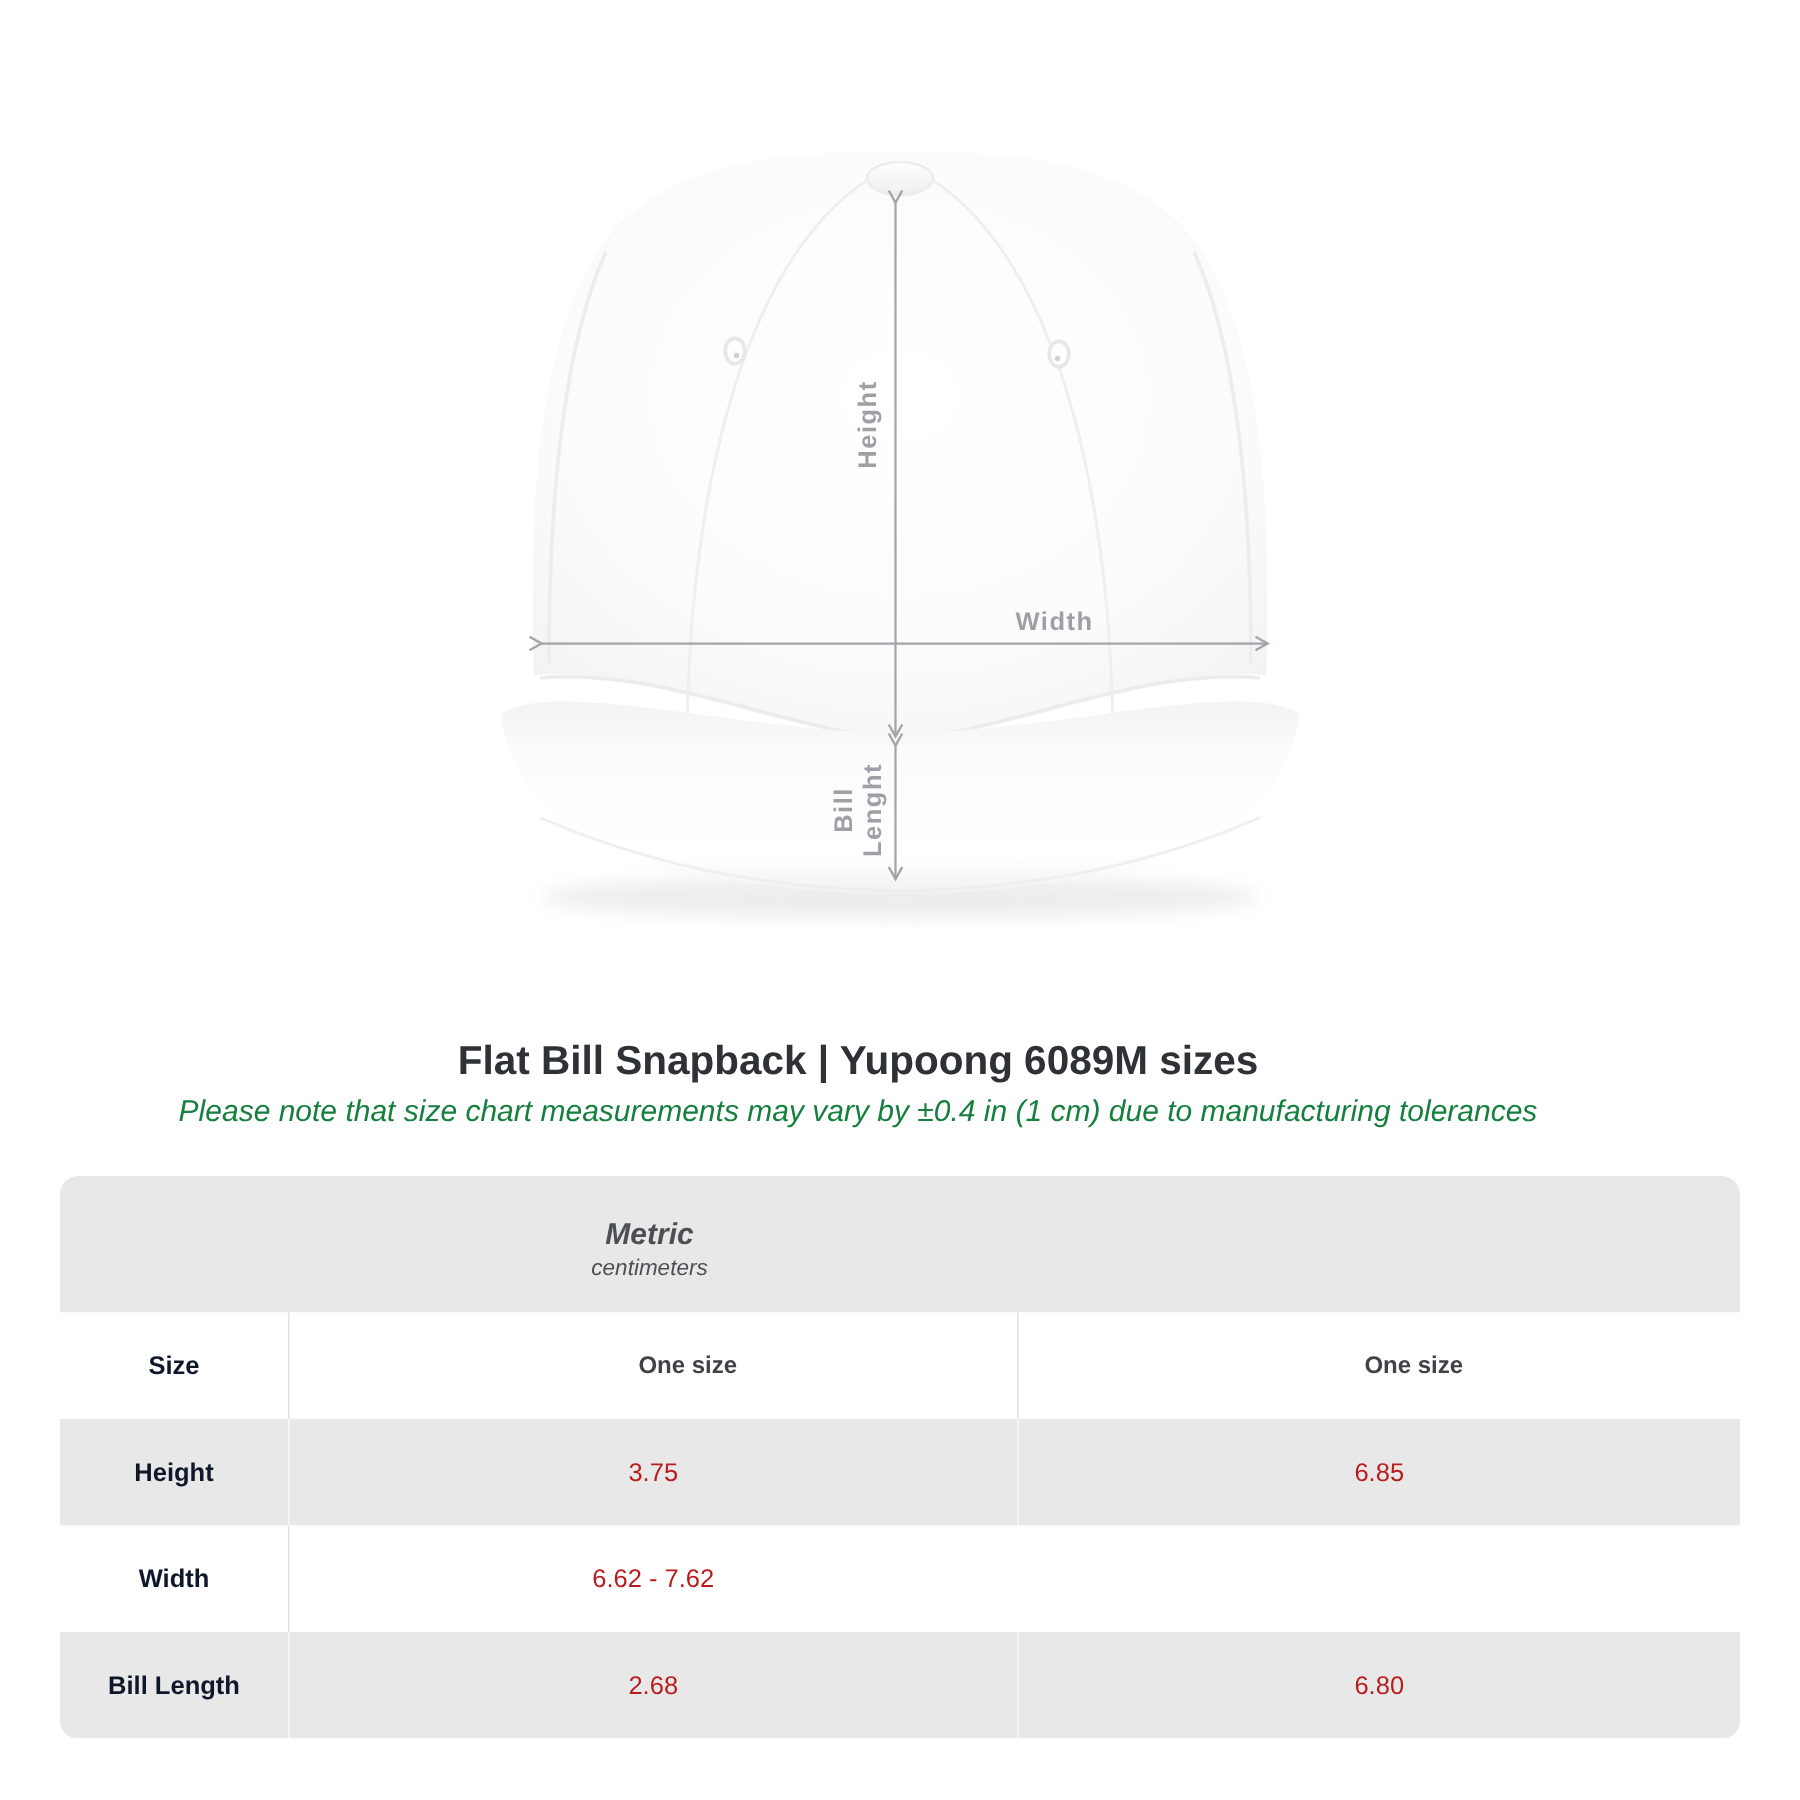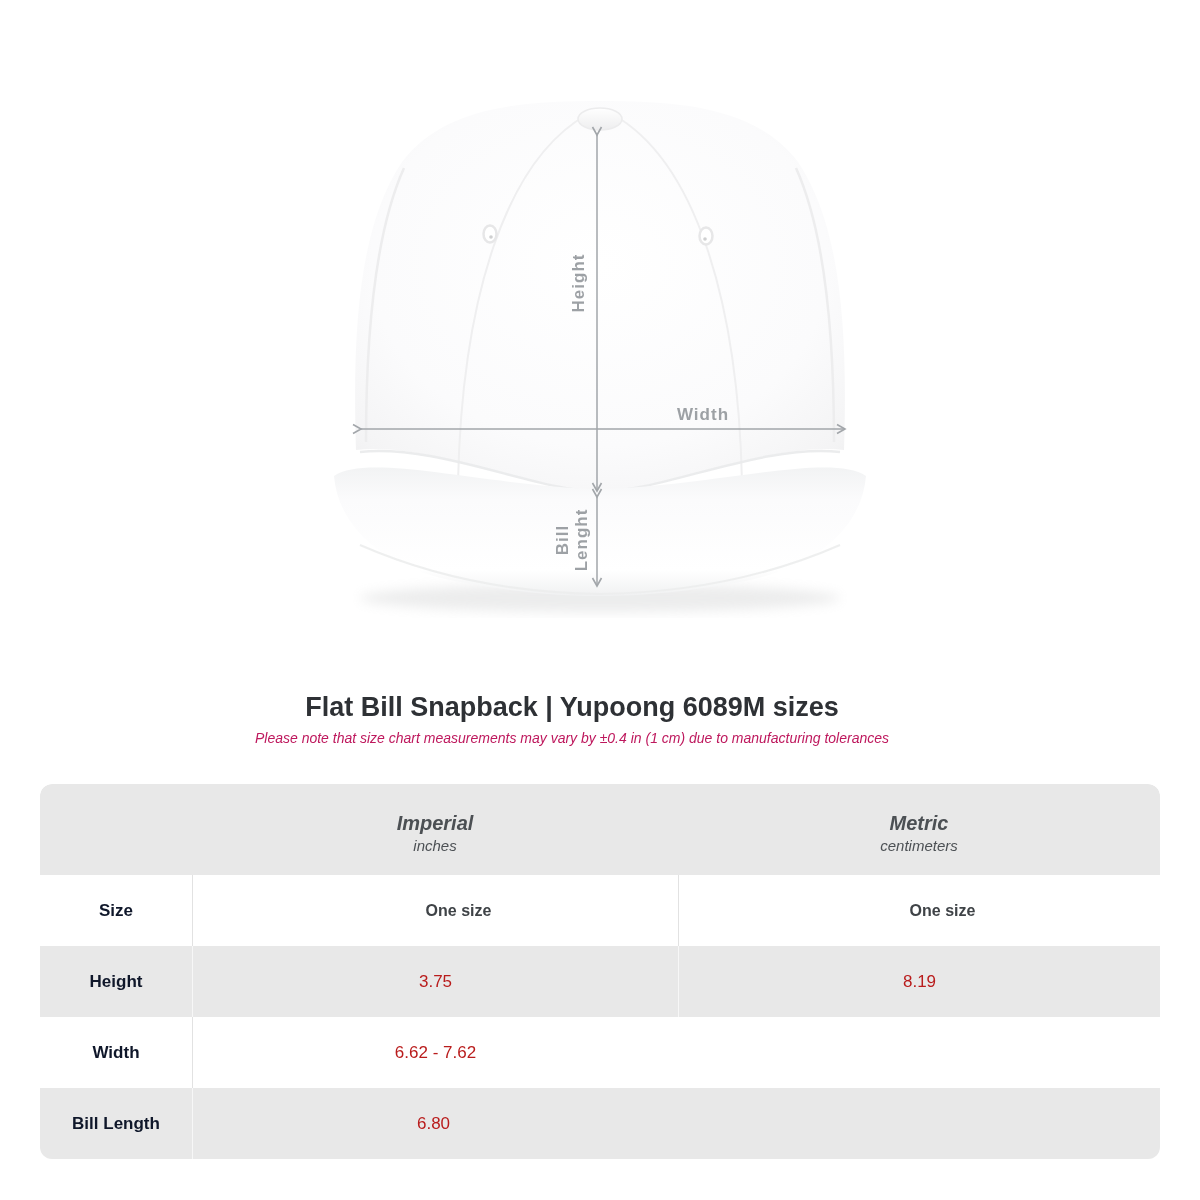--- a/index.html
+++ b/index.html
@@ -30,23 +30,23 @@
   
   .heading { position: absolute; top: 692px; left: 0; width: 1144px; text-align: center; }
   .heading h1 {
     font-size: 27px;
     font-weight: bold;
     color: #2e3135;
     line-height: 1.15;
   }
   .heading p {
     margin-top: 7px;
-    font-size: 14px;
+    font-size: 20px;
     font-style: italic;
-    color: #be185d;
+    color: #15803d;
   }
 
   
   .size-table {
     position: absolute;
     top: 784px;
     left: 40px;
     width: 1120px;
     border-radius: 12px;
     overflow: hidden;
@@ -191,44 +191,41 @@
 </div>
 
 <div class="heading">
   <h1>Flat Bill Snapback | Yupoong 6089M sizes</h1>
   <p>Please note that size chart measurements may vary by ±0.4 in (1 cm) due to manufacturing tolerances</p>
 </div>
 
 <div class="size-table">
   <div class="thead">
     <div class="corner"></div>
-    <div class="group imperial">
-      <span class="group-title">Imperial</span>
-      <span class="group-unit">inches</span>
-    </div>
     <div class="group metric">
       <span class="group-title">Metric</span>
       <span class="group-unit">centimeters</span>
     </div>
   </div>
 
   <div class="row first">
     <div class="cell label">Size</div>
     <div class="cell imperial value">One size</div>
     <div class="cell metric value">One size</div>
   </div>
 
   <div class="row alt">
     <div class="cell label">Height</div>
     <div class="cell imperial value">3.75</div>
-    <div class="cell metric value">8.19</div>
+    <div class="cell metric value">6.85</div>
   </div>
 
   <div class="row">
     <div class="cell label">Width</div>
     <div class="cell imperial value">6.62 - 7.62</div>
   </div>
 
   <div class="row alt">
     <div class="cell label">Bill Length</div>
+    <div class="cell imperial value">2.68</div>
     <div class="cell metric value">6.80</div>
   </div>
 </div>
 
 </body></html>

